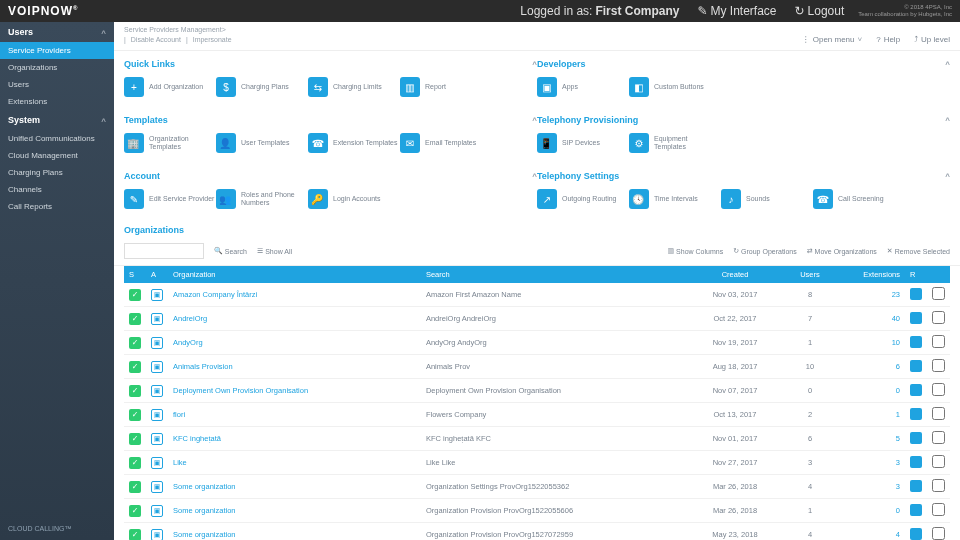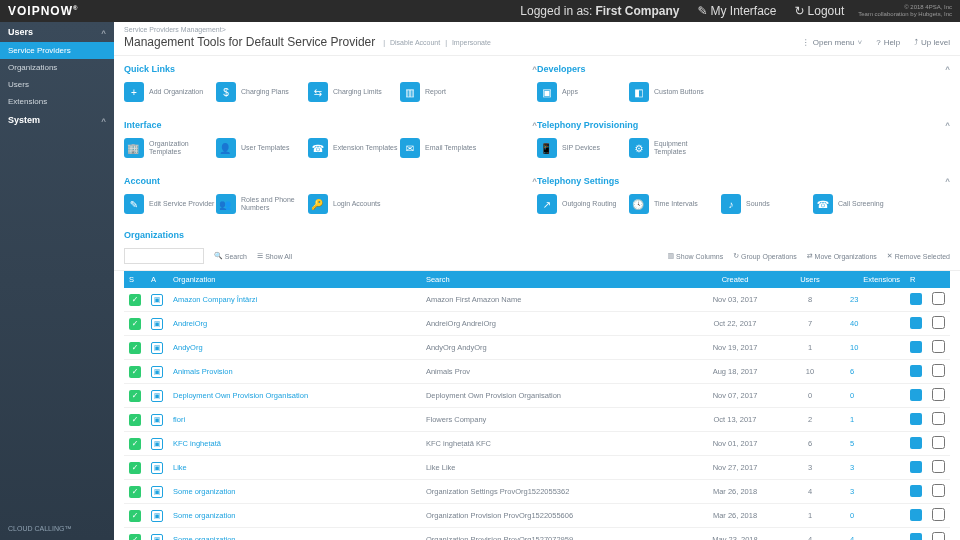--- a/index.html
+++ b/index.html
@@ -37,21 +37,21 @@
 .search-box{border:1px solid #ddd;height:16px;width:80px;font-size:8px;padding:0 3px}
 .tool-btn{font-size:7px;color:#7a8490;margin-left:10px;display:flex;align-items:center;gap:2px;cursor:pointer}
 .tool-spacer{flex:1}
 table{width:calc(100% - 20px);margin:0 10px;border-collapse:collapse;font-size:7.5px}
 thead th{background:#1fa3e0;color:#fff;font-weight:normal;text-align:left;padding:4px 5px}
 thead th.center{text-align:center}
 thead th.right{text-align:right}
 tbody td{padding:4px 5px;border-bottom:1px solid #f0f0f0;color:#7a8490}
 tbody td.link{color:#1fa3e0;cursor:pointer}
 tbody td.center{text-align:center}
-tbody td.right{color:#1fa3e0}
+tbody td.right{text-align:right;color:#1fa3e0}
 .chk{width:12px;height:12px;background:#2ecc71;border-radius:2px;display:inline-flex;align-items:center;justify-content:center;color:#fff;font-size:8px}
 .aicon{width:12px;height:12px;border:1px solid #1fa3e0;border-radius:2px;display:inline-flex;align-items:center;justify-content:center;color:#1fa3e0;font-size:7px}
 .ricon{width:12px;height:12px;background:#1fa3e0;border-radius:2px;display:inline-block}
 .chev{font-size:8px;color:#9aa4ae}
 </style>
 </head>
 <body>
 
 <div class="topbar">
   <div class="logo"><span>VOIPNOW</span><sup>®</sup></div>
@@ -83,27 +83,33 @@
     <div id="side-users">
         <div class="side-item active">Service Providers</div>
         <div class="side-item">Organizations</div>
         <div class="side-item">Users</div>
         <div class="side-item">Extensions</div>
       </div>
     <div class="side-group">
         <span>System</span>
         <span class="chev">˄</span>
       </div>
+    <div id="side-system">
+        <div class="side-item">Unified Communications</div>
+        <div class="side-item">Cloud Management</div>
+        <div class="side-item">Charging Plans</div>
+        <div class="side-item">Channels</div>
+        <div class="side-item">Call Reports</div>
+      </div>
     <div class="side-footer">CLOUD CALLING™</div>
   </div>
 
   <div class="main">
     <div class="crumb">Service Providers Management&gt;</div>
     <div class="page-head">
-      <div class="page-title">Management Tools for Default Service Provider</div>
       <div class="page-sub">| <span>Disable Account</span> | <span>Impersonate</span></div>
       <div class="head-spacer"></div>
       <div class="head-btn">
           <span>⋮</span>
           <span>Open menu</span>
           <span class="chev">˅</span>
         </div>
       <div class="head-btn">
           <span>?</span>
           <span>Help</span>
@@ -153,21 +159,21 @@
               <div class="tile-icon">◧</div>
               <div class="tile-label">Custom Buttons</div>
             </div>
           </div>
       </div>
     </div>
 
     <div class="section-pair">
       <div class="section-col">
         <div class="section-title">
-            <span>Interface</span>
+            <span>Templates</span>
             <span class="chev">˄</span>
           </div>
         <div class="tiles" id="tiles-tmpl">
             <div class="tile">
               <div class="tile-icon">🏢</div>
               <div class="tile-label">Organization Templates</div>
             </div>
             <div class="tile">
               <div class="tile-icon">👤</div>
               <div class="tile-label">User Templates</div>

